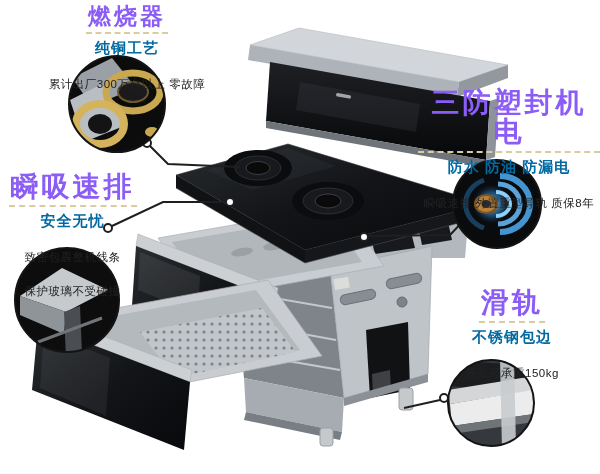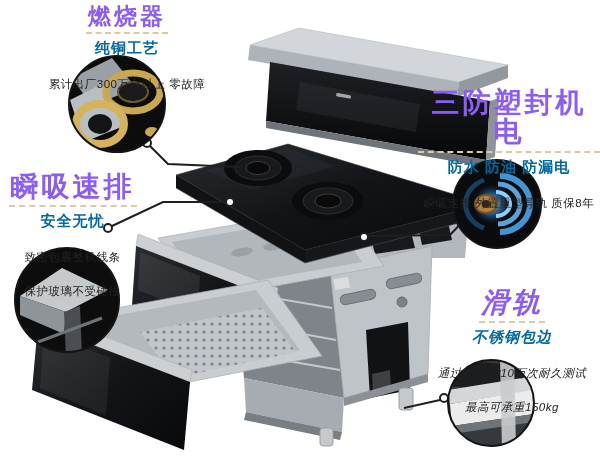--- a/index.html
+++ b/index.html
@@ -218,20 +218,19 @@
     <div class="line">瞬吸速排 外置重型导轨 质保8年</div>
   </div>
 
   <div class="callout" style="left:0px;top:172px;width:145px;">
     <div class="title t-mid">瞬吸速排</div><br>
     <div class="subtitle">安全无忧</div>
     <div class="line">致密包裹整机线条</div>
     <div class="line">保护玻璃不受碰撞</div>
   </div>
 
-  <div class="callout" style="left:424px;top:288px;width:176px;font-style:italic;">
+  <div class="callout" style="left:424px;top:288px;width:176px;">
     <div class="title t-mid">滑轨</div><br>
     <div class="subtitle">不锈钢包边</div>
-    <div class="line">通过55kg的10万次耐久测试</div>
     <div class="line">最高可承重150kg</div>
   </div>
 
 </div>
 
 </body></html>

